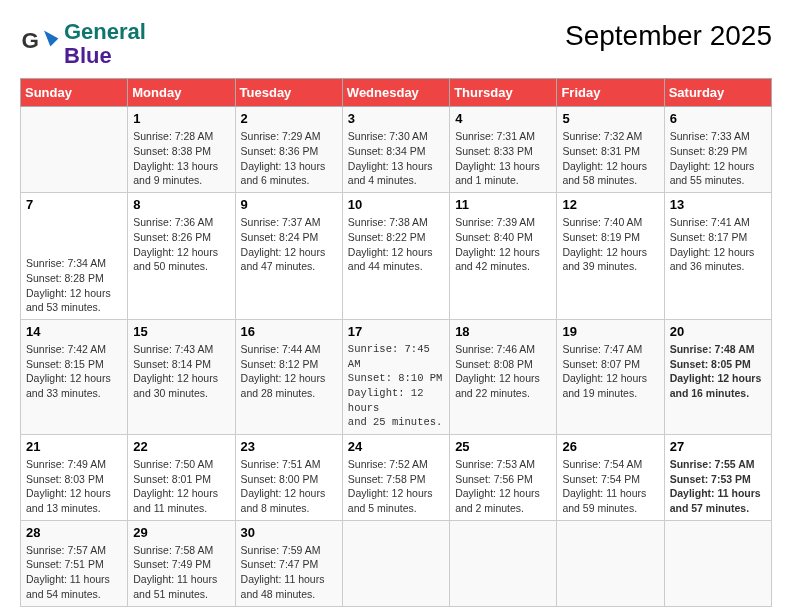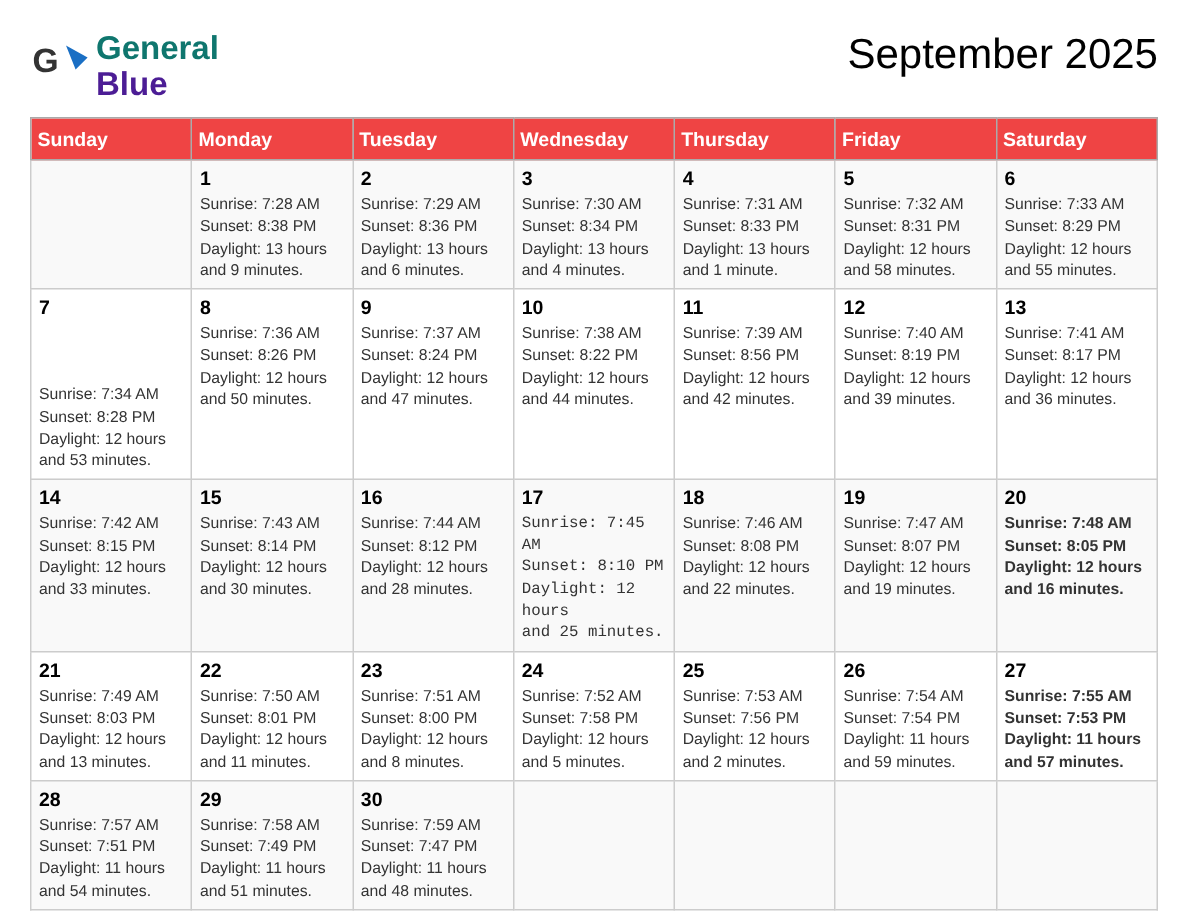--- a/index.html
+++ b/index.html
@@ -189,21 +189,21 @@
         <td>
           <div class="day-number">10</div>
           <div class="day-info" style="white-space: pre-line;">Sunrise: 7:38 AM
 Sunset: 8:22 PM
 Daylight: 12 hours
 and 44 minutes.</div>
         </td>
         <td>
           <div class="day-number">11</div>
           <div class="day-info" style="white-space: pre-line;">Sunrise: 7:39 AM
-Sunset: 8:56 PM
+Sunset: 8:40 PM
 Daylight: 12 hours
 and 42 minutes.</div>
         </td>
         <td>
           <div class="day-number">12</div>
           <div class="day-info" style="white-space: pre-line;">Sunrise: 7:40 AM
 Sunset: 8:19 PM
 Daylight: 12 hours
 and 39 minutes.</div>
         </td>

